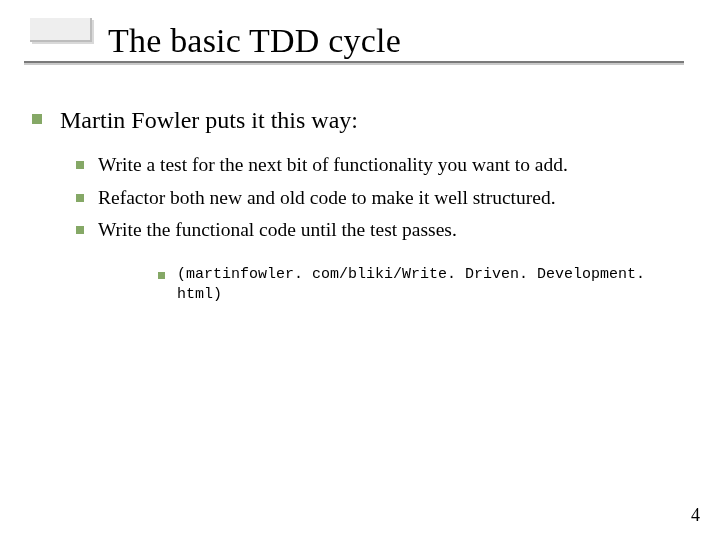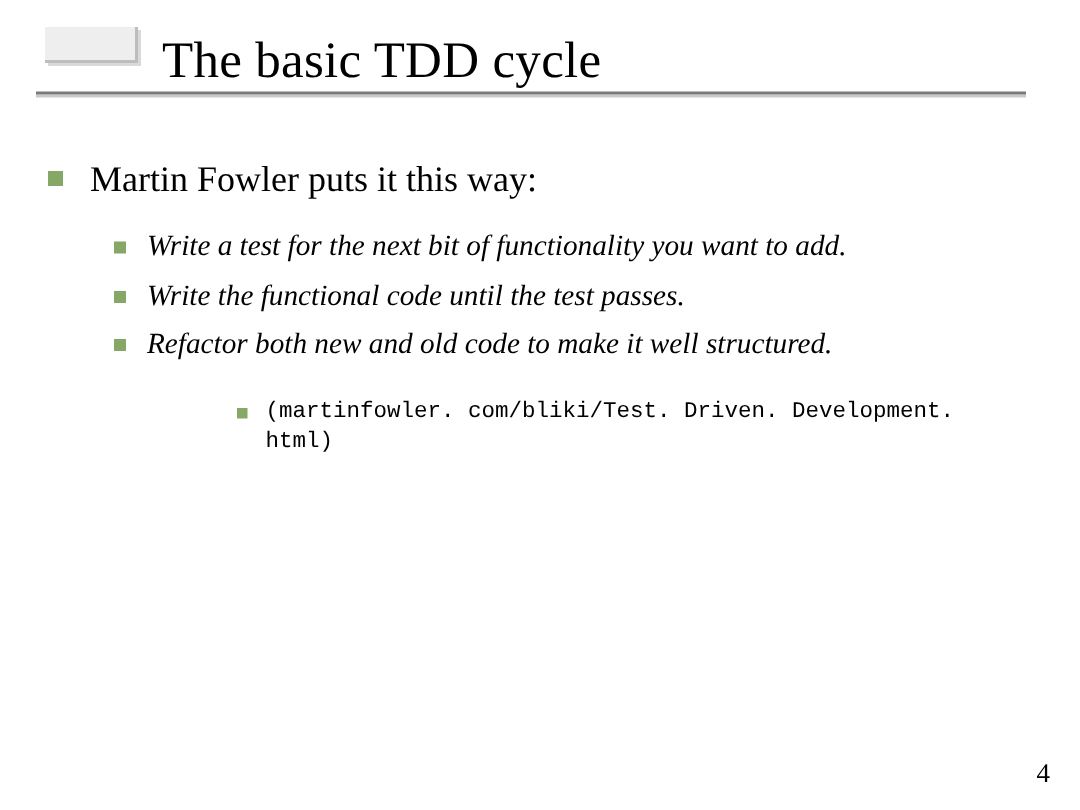--- a/index.html
+++ b/index.html
@@ -34,21 +34,21 @@
 
     .bullet-row { display:flex; align-items:flex-start; }
     .bullet-square {
       width:10px; height:10px; background:#85a866; flex:0 0 auto;
       margin-top:10px;
     }
     .lvl1 { margin-bottom: 16px; }
     .lvl1 .bullet-square { margin-right:18px; }
     .lvl1 .txt { font-size:24px; line-height:1.35; }
 
-    .lvl2-group { padding-left: 44px; margin-top: 16px; font-style: italic; }
+    .lvl2-group { padding-left: 44px; margin-top: 16px; }
     .lvl2 { margin-bottom: 6px; }
     .lvl2 .bullet-square { width:8px; height:8px; margin-top:9px; margin-right:14px; }
     .lvl2 .txt { font-size:19.5px; line-height:1.35; }
 
     .lvl3-group { padding-left: 126px; margin-top: 22px; }
     .lvl3 .bullet-square { width:7px; height:7px; margin-top:7px; margin-right:12px; }
     .lvl3 .txt {
       font-family: "Courier New", Courier, monospace;
       font-size:15px; line-height:1.3;
     }
@@ -83,31 +83,31 @@
       <div class="txt">Martin Fowler puts it this way:</div>
     </div>
 
     <div class="lvl2-group">
       <div class="bullet-row lvl2">
         <div class="bullet-square"></div>
         <div class="txt">Write a test for the next bit of functionality you want to add.</div>
       </div>
       <div class="bullet-row lvl2">
         <div class="bullet-square"></div>
-        <div class="txt">Write the functional code until the test passes.</div>
+        <div class="txt">Refactor both new and old code to make it well structured.</div>
       </div>
       <div class="bullet-row lvl2">
         <div class="bullet-square"></div>
-        <div class="txt">Refactor both new and old code to make it well structured.</div>
+        <div class="txt">Write the functional code until the test passes.</div>
       </div>
     </div>
 
     <div class="lvl3-group">
       <div class="bullet-row lvl3">
         <div class="bullet-square"></div>
-        <div class="txt">(martinfowler. com/bliki/Test. Driven. Development. html)</div>
+        <div class="txt">(martinfowler. com/bliki/Write. Driven. Development. html)</div>
       </div>
     </div>
 
   </div>
 
   <div class="page-num">4</div>
 </div>
 
 </body></html>

